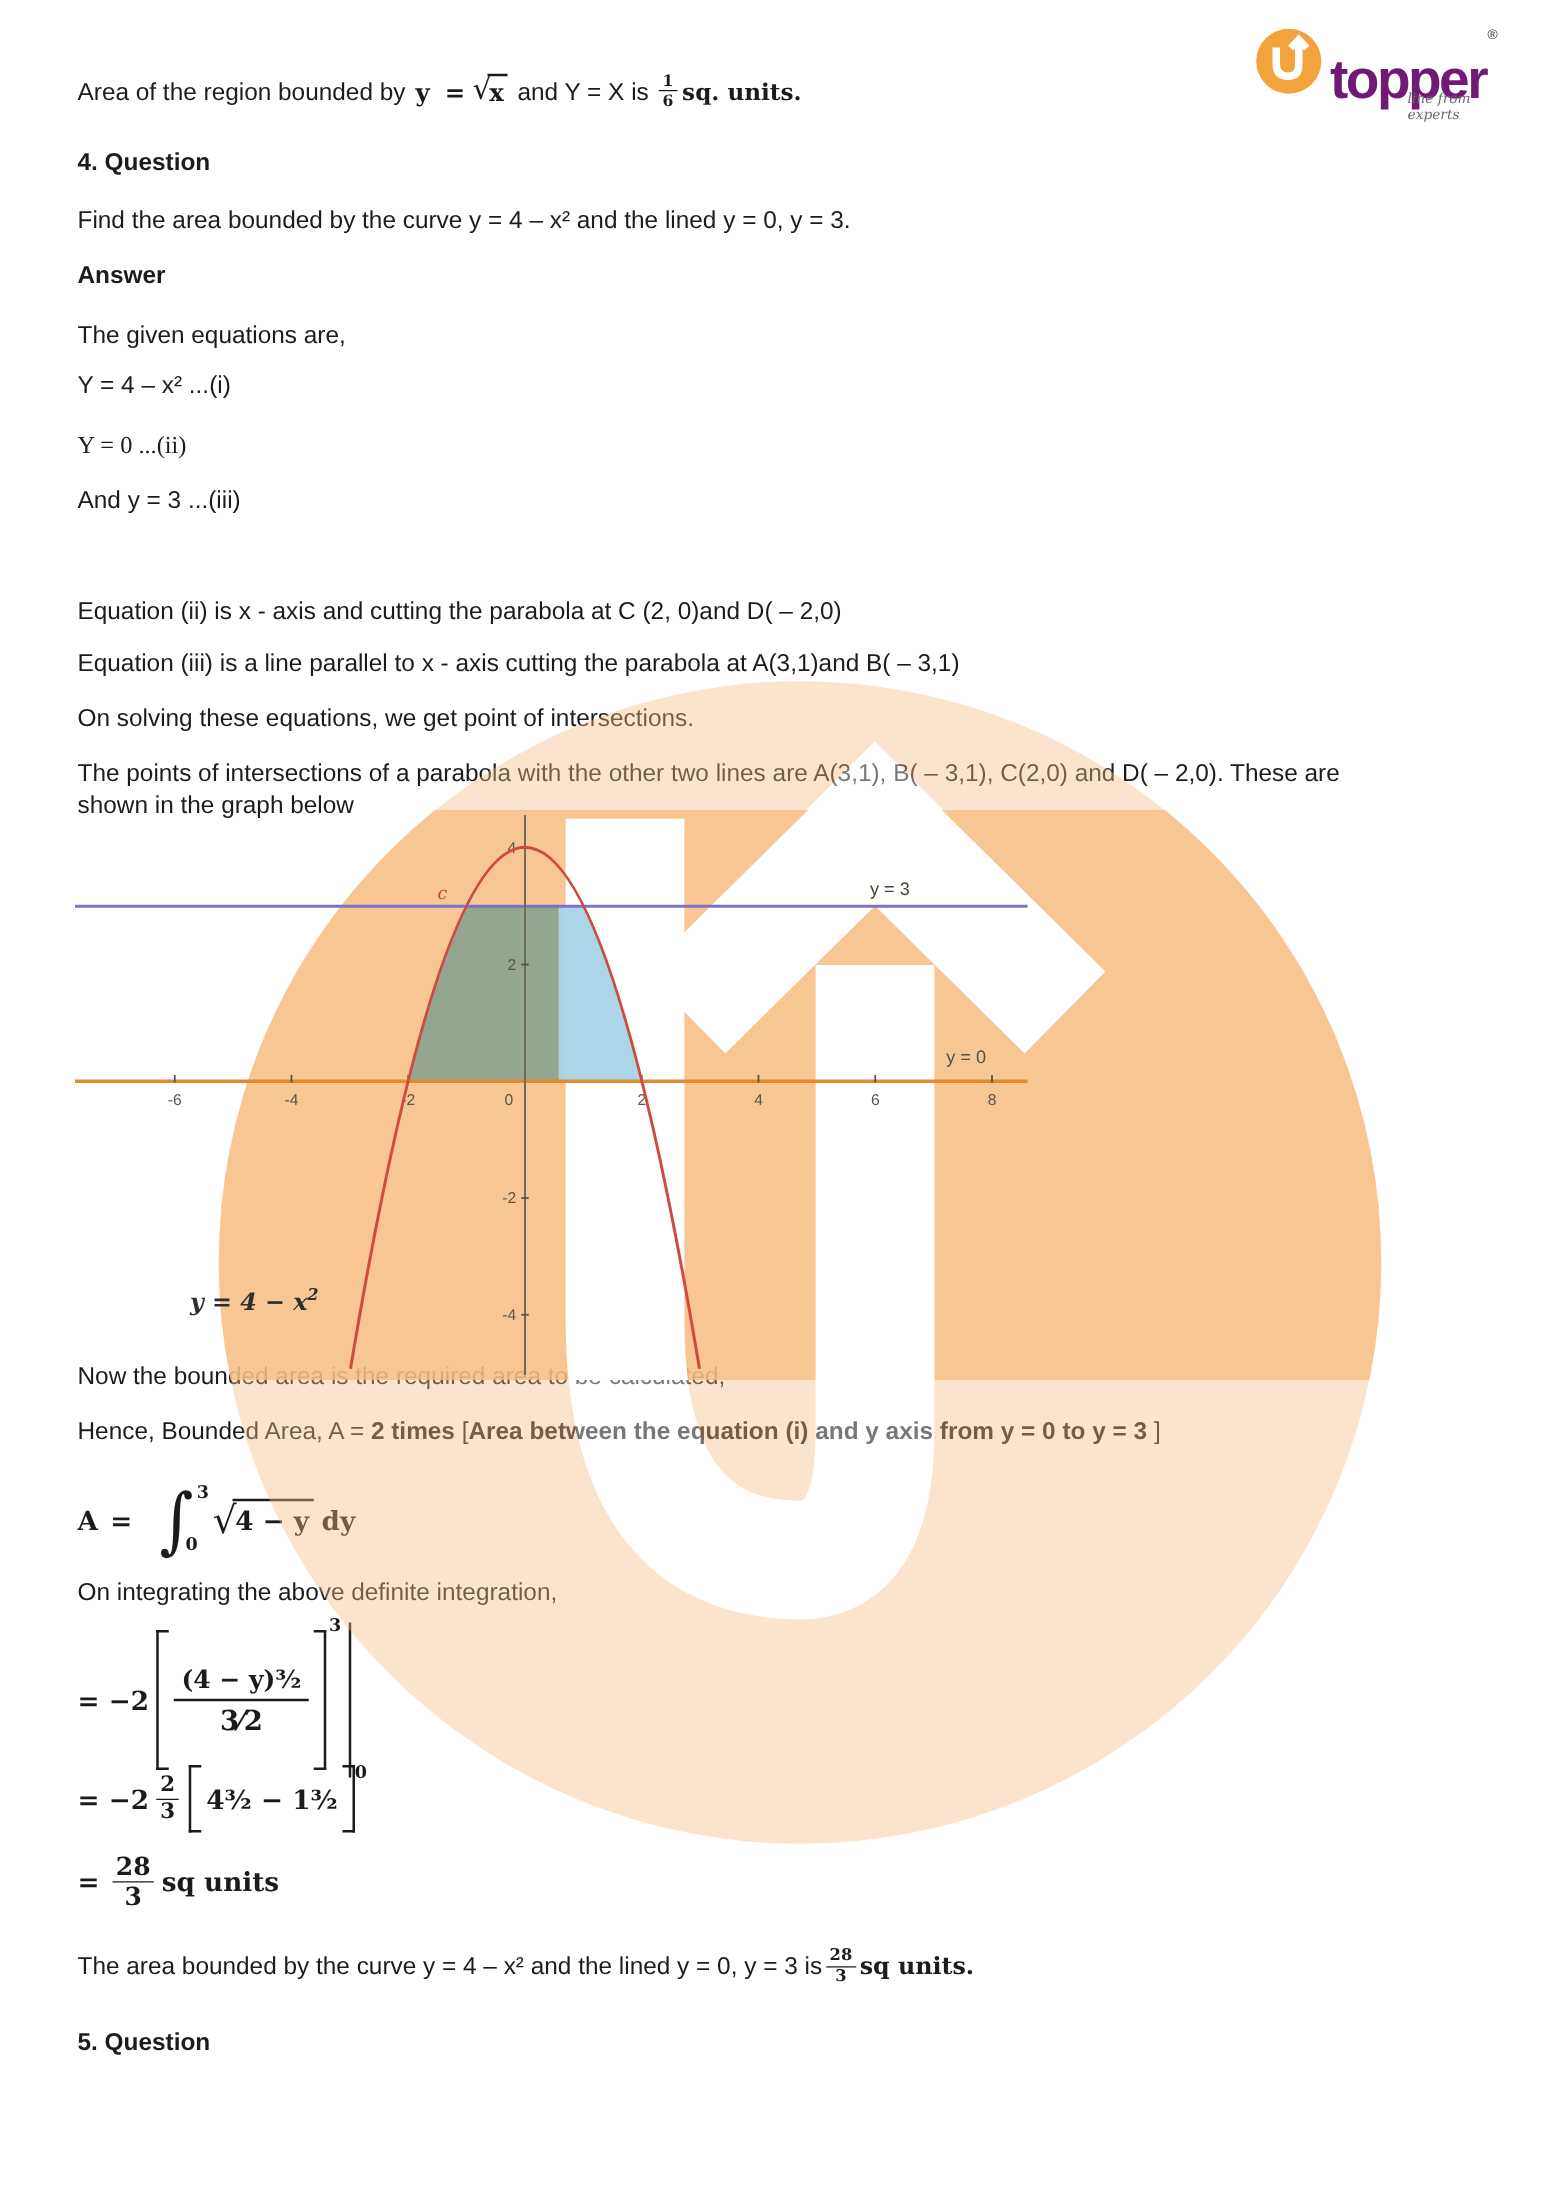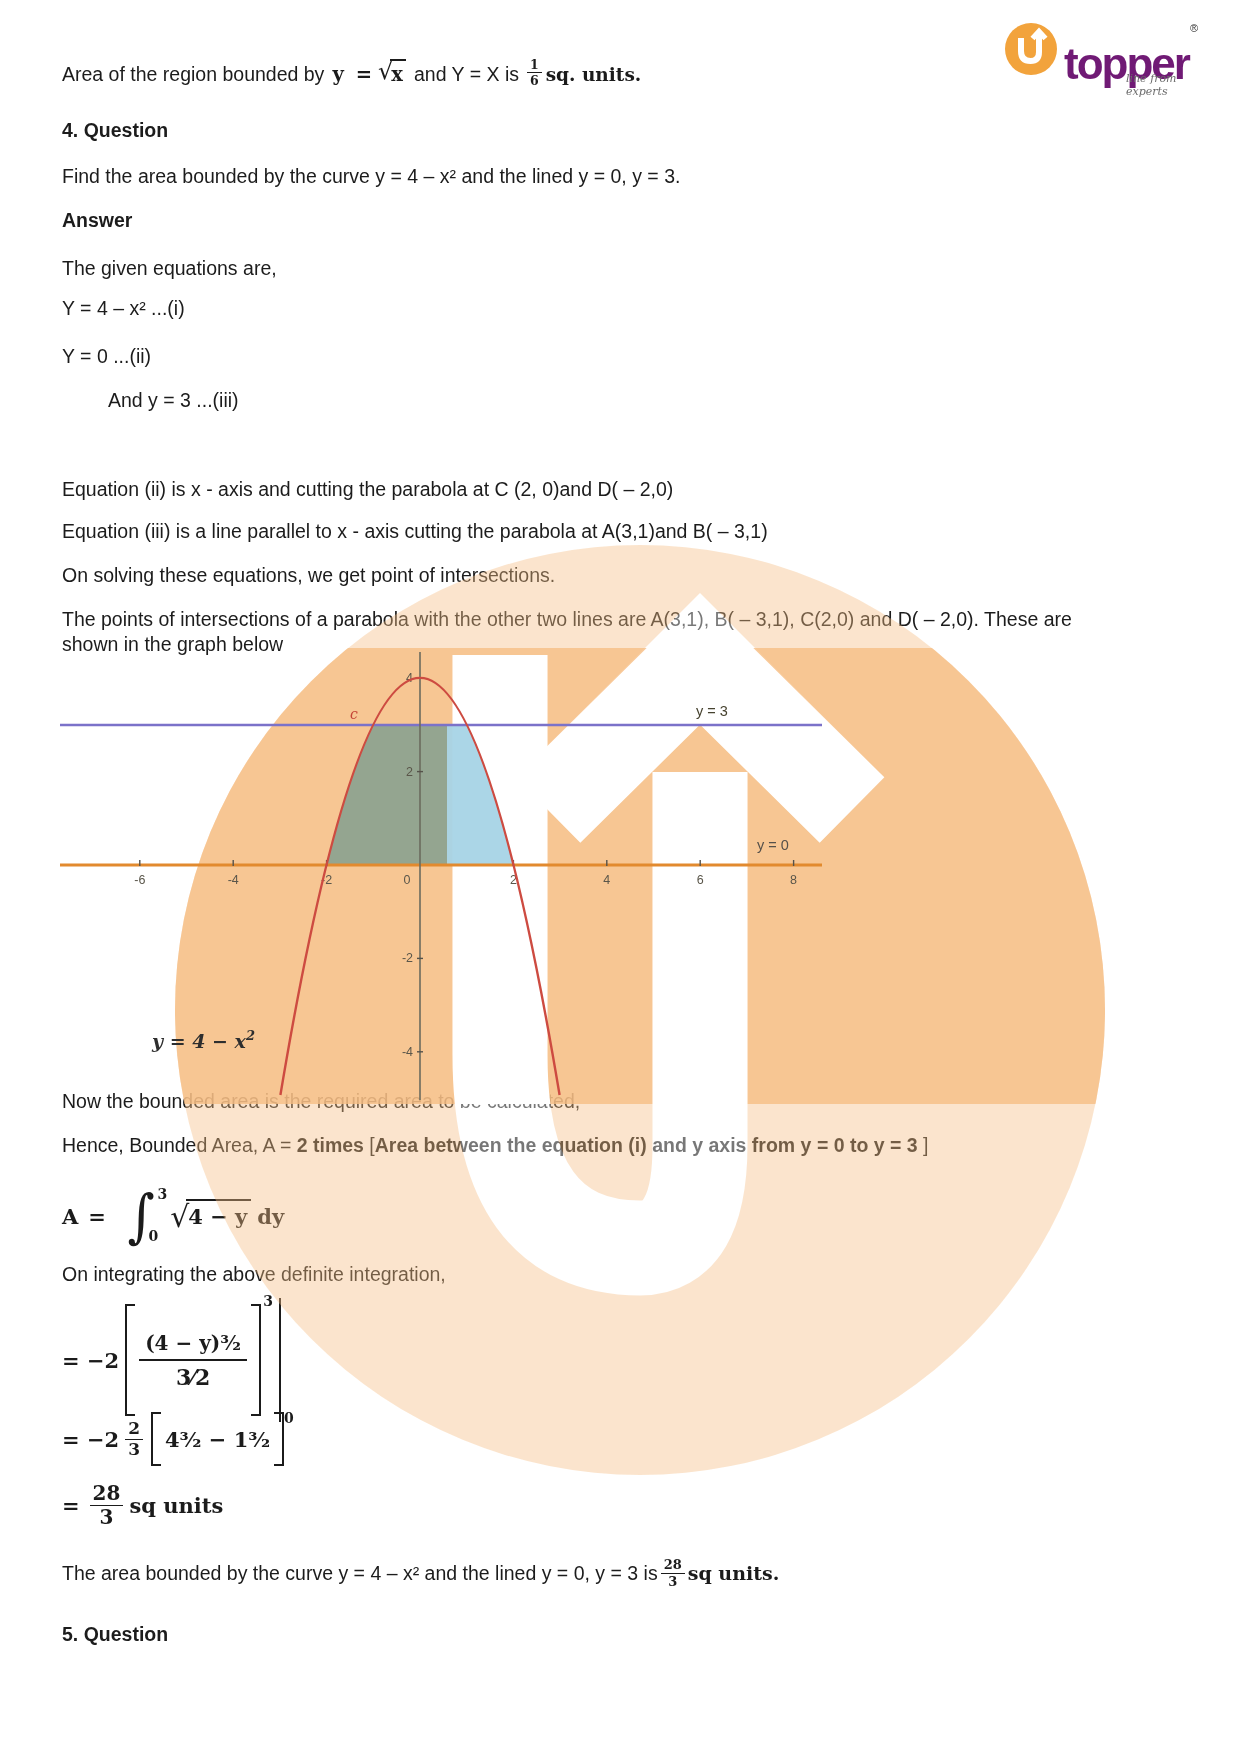--- a/index.html
+++ b/index.html
@@ -58,22 +58,22 @@
         <span class="d">6</span>
       </span>
     <span class="m" style="font-size:18.5px;">sq. units.</span>
   </div>
 
   <div class="abs txt bold" style="left:62px;top:118px;">4. Question</div>
   <div class="abs txt" style="left:62px;top:164px;">Find the area bounded by the curve y = 4 – x² and the lined y = 0, y = 3.</div>
   <div class="abs txt bold" style="left:62px;top:208px;">Answer</div>
   <div class="abs txt" style="left:62px;top:256px;">The given equations are,</div>
   <div class="abs txt" style="left:62px;top:296px;">Y = 4 – x² ...(i)</div>
-  <div class="abs txt" style="left:62px;top:344px;">Y = 0 ...(ii)</div>
-  <div class="abs txt" style="left:62px;top:388px;margin-left:46px;">And y = 3 ...(iii)</div>
+  <div class="abs txt" style="left:62px;top:344px;font-family:Liberation Serif, serif;">Y = 0 ...(ii)</div>
+  <div class="abs txt" style="left:62px;top:388px;">And y = 3 ...(iii)</div>
   <div class="abs txt" style="left:62px;top:477px;">Equation (ii) is x - axis and cutting the parabola at C (2, 0)and D( – 2,0)</div>
   <div class="abs txt" style="left:62px;top:519px;">Equation (iii) is a line parallel to x - axis cutting the parabola at A(3,1)and B( – 3,1)</div>
   <div class="abs txt" style="left:62px;top:563px;">On solving these equations, we get point of intersections.</div>
   <div class="abs txt wrap" style="left:62px;top:607px;width:1010px;">The points of intersections of a parabola with the other two lines are A(3,1), B( – 3,1), C(2,0) and D( – 2,0). These are shown in the graph below</div>
 
   <div class="abs txt" style="left:62px;top:1089px;">Now the bounded area is the required area to be calculated,</div>
 
   <div class="abs txt" style="left:62px;top:1133px;">
     <span>Hence, Bounded Area, A = </span><span class="bold">2 times</span><span> [</span><span class="bold">Area between the equation (i) and y axis from y = 0 to y = 3</span><span> ]</span>
   </div>

